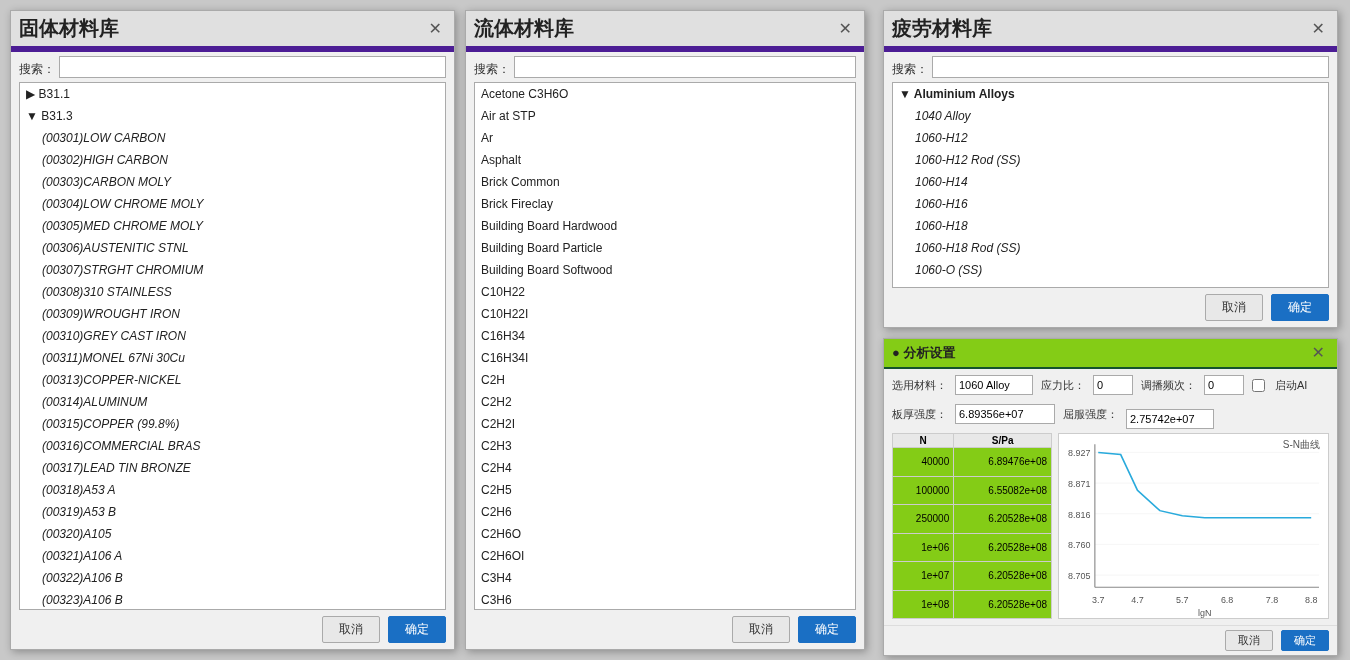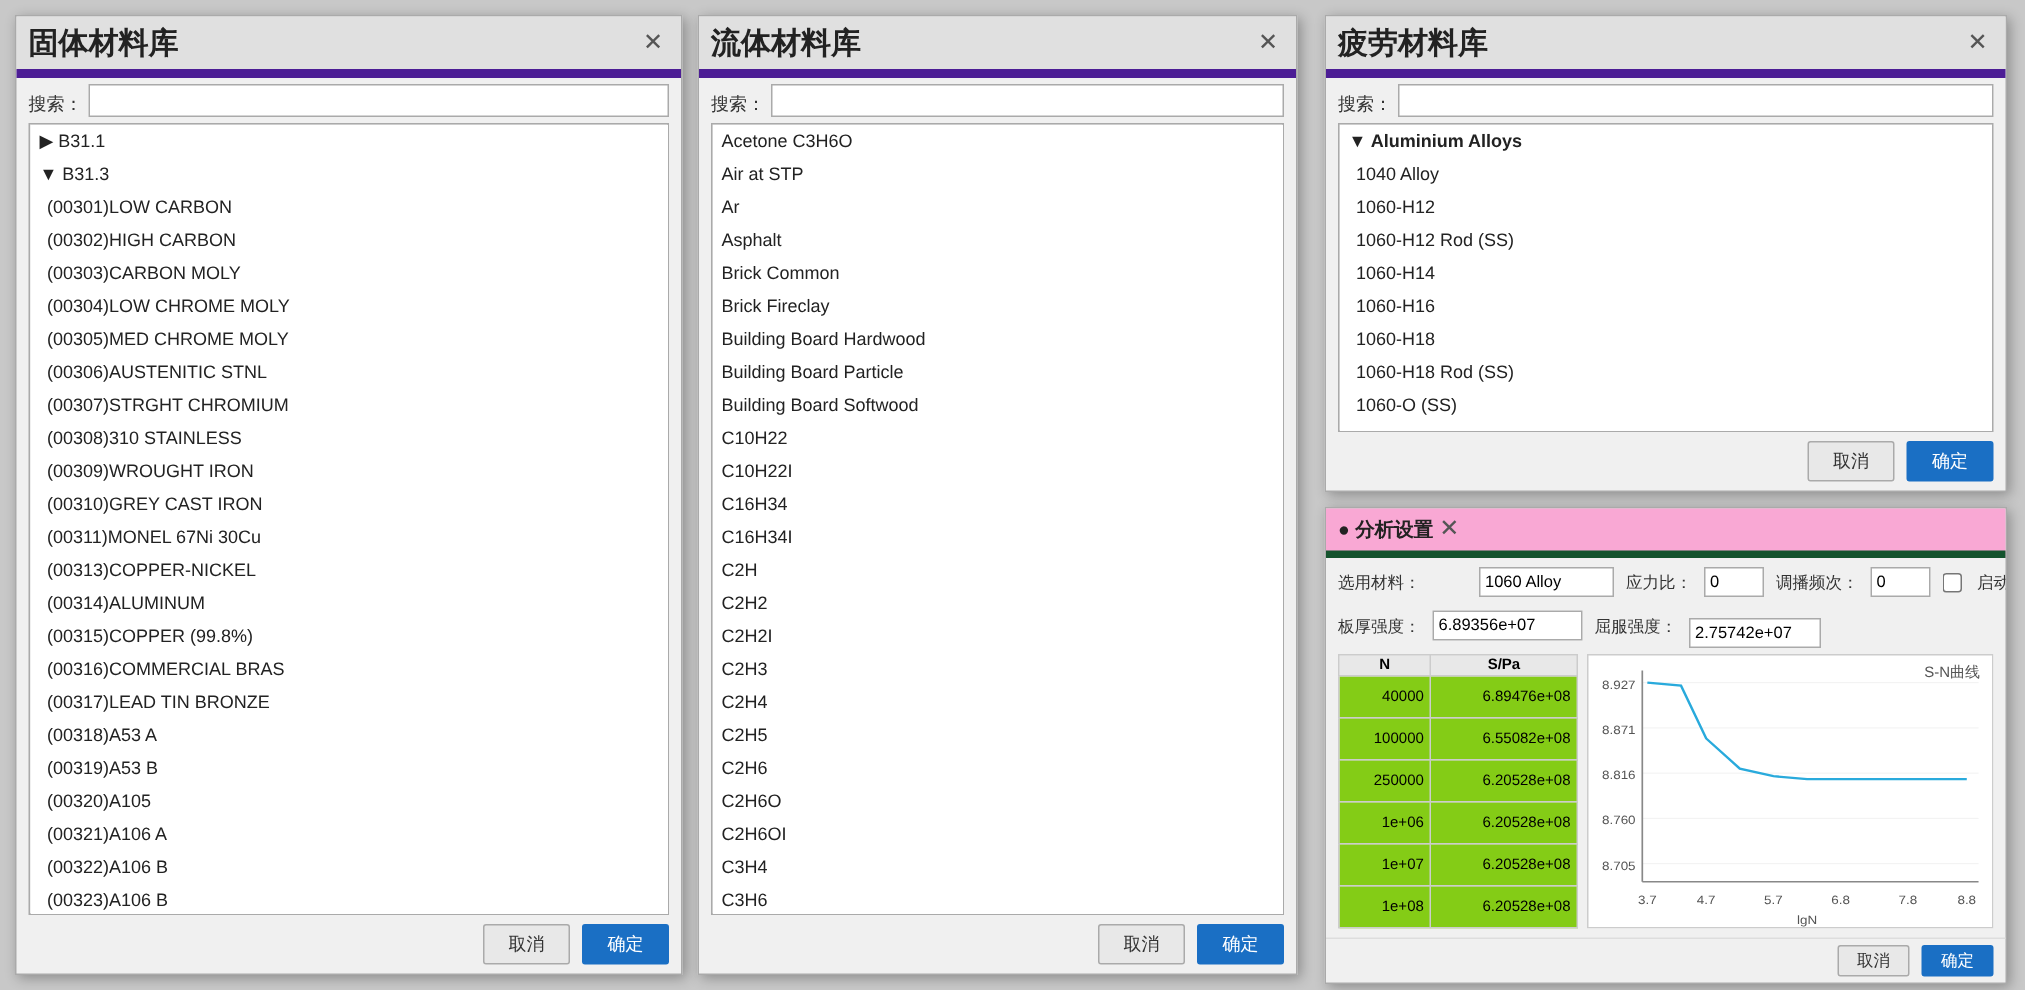--- a/index.html
+++ b/index.html
@@ -80,21 +80,21 @@
     }
 
     .list-item {
       padding: 2px 6px;
       cursor: pointer;
       white-space: nowrap;
       font-size: 12px;
       color: #222;
       line-height: 1.5;
     }
-    .list-item.indent1 { padding-left: 11px; }
+    .list-item.indent1 { padding-left: 22px; font-style: italic; }
     .list-item.bold { font-weight: bold; }
 
     .dialog-footer {
       display: flex;
       justify-content: flex-end;
       padding: 6px 8px;
       gap: 8px;
     }
 
     .btn-cancel {
@@ -148,25 +148,26 @@
       width: 455px;
       height: 318px;
       background: #f0f0f0;
       border: 1px solid #aaa;
       box-shadow: 2px 2px 8px rgba(0,0,0,0.3);
       display: flex;
       flex-direction: column;
     }
 
     .panel-title {
-      background: #f9a8d4;
-      border-bottom: 5px solid #14532d;
+      background: #84cc16;
+      border-bottom: 2px solid #14532d;
       padding: 4px 8px;
       display: flex;
       align-items: center;
+      justify-content: space-between;
       font-size: 13px;
       font-weight: bold;
       color: #222;
     }
 
     .panel-body {
       flex: 1;
       padding: 6px 8px;
       display: flex;
       flex-direction: column;
@@ -373,21 +374,21 @@
 </div>
 
 <div id="analysis-panel" class="dialog">
   <div class="panel-title">
     <span>● 分析设置</span>
     <button class="close-btn">✕</button>
   </div>
   <div class="panel-body">
     <div class="config-row">
       <span class="config-label">选用材料：</span>
-      <input type="text" class="config-input config-input-md" value="1060 Alloy" style="width: 90px; margin-left: 31px;">
+      <input type="text" class="config-input config-input-md" value="1060 Alloy" style="width: 78px;">
       <span class="config-label">应力比：</span>
       <input type="text" class="config-input config-input-sm" value="0" style="width: 40px;">
       <span class="config-label">调播频次：</span>
       <input type="text" class="config-input config-input-sm" value="0" style="width: 40px;">
       <input type="checkbox" class="ai-checkbox" style="">
       <span class="config-label">启动AI</span>
     </div>
     <div class="config-row">
       <span class="config-label">板厚强度：</span>
       <input type="text" class="config-input" value="6.89356e+07" style="width: 100px;">

